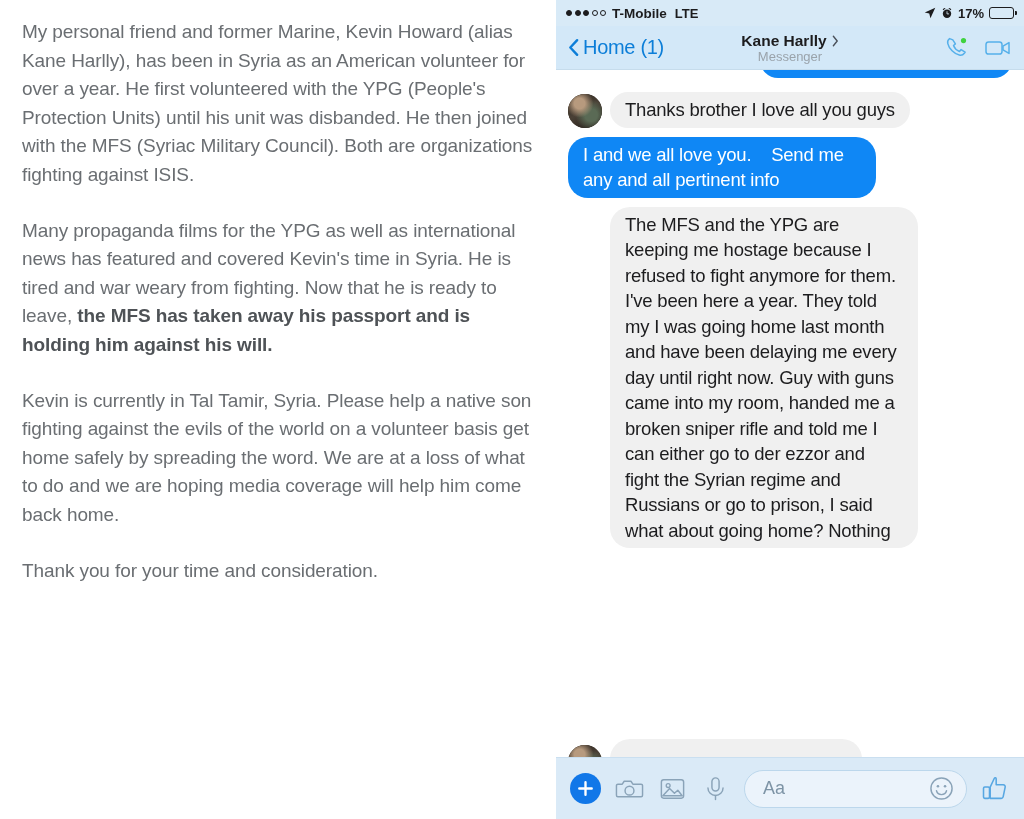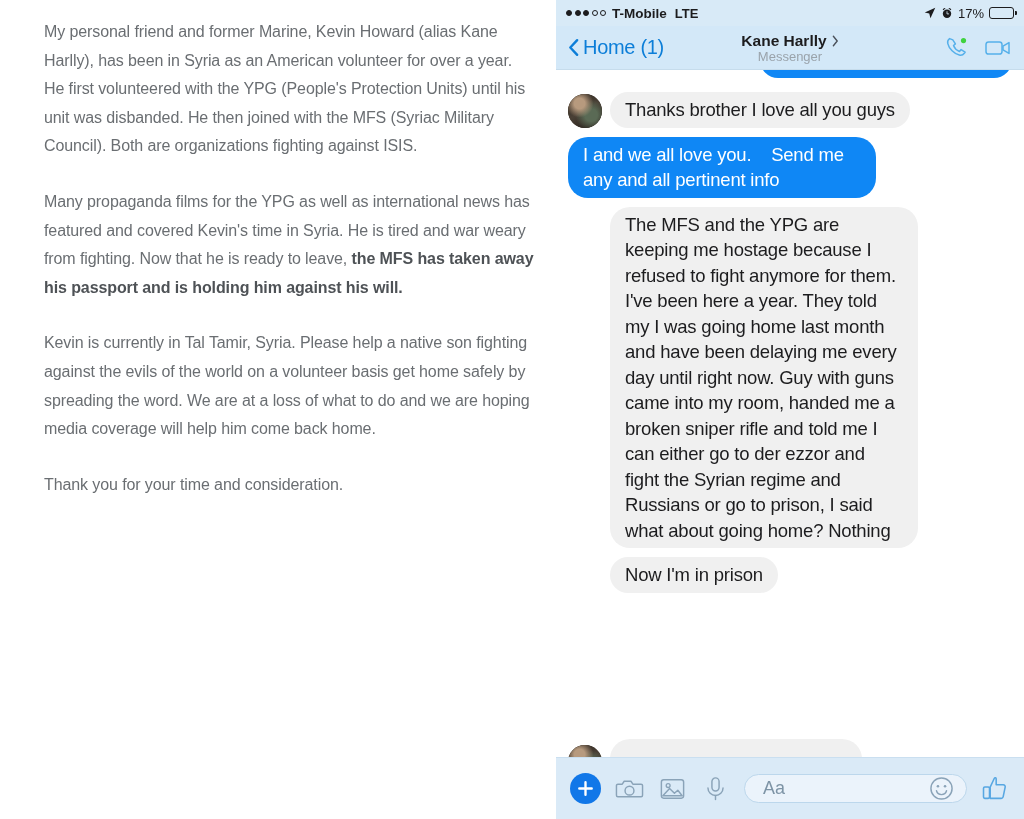--- a/index.html
+++ b/index.html
@@ -36,26 +36,25 @@
     line-height: 1.06;
     letter-spacing: -0.5px;
     color: #e8394a;
     margin: 12px 0 18px 0;
     white-space: nowrap;
   }
 
   .letter-body { color: #666a6e; }
 
   .letter-para {
-    font-size: 16px;
+    font-size: 19px;
     line-height: 28.6px;
     color: #6a6e72;
     margin-bottom: 27px;
     letter-spacing: -0.1px;
-    margin-left: 22px;
   }
   .letter-para:last-child { margin-bottom: 0; }
 
   .letter-para b {
     font-weight: bold;
     color: #4e5256;
   }
 
   
   .phone-panel {
@@ -89,21 +88,21 @@
 
   .signal-dots { display: flex; align-items: center; gap: 2.5px; }
   .dot { width: 6px; height: 6px; border-radius: 50%; border: 1px solid #1c1c1e; }
   .dot.on { background: #1c1c1e; }
 
   .carrier { font-size: 13.5px; font-weight: bold; }
   .lte { font-size: 13px; font-weight: bold; margin-left: 2px; }
 
   .loc-arrow { width: 12px; height: 12px; display: block; }
   .alarm-icon { width: 12px; height: 12px; display: block; }
-  .battery-pct { font-size: 13px; font-weight: normal; }
+  .battery-pct { font-size: 13px; font-weight: bold; }
   .battery {
     width: 25px; height: 12px; border: 1.4px solid #1c1c1e;
     border-radius: 3px; position: relative; padding: 1.4px;
   }
   .battery::after {
     content: ""; position: absolute; right: -4px; top: 3.4px;
     width: 2.4px; height: 4px; background: #1c1c1e; border-radius: 0 1px 1px 0;
   }
   .battery-fill { height: 100%; width: 17%; background: #f03b32; border-radius: 1px; }
 
@@ -211,21 +210,21 @@
   .plus-btn {
     width: 31px; height: 31px; border-radius: 50%;
     background: #1177e8; flex: 0 0 31px;
     display: flex; align-items: center; justify-content: center;
   }
   .plus-btn svg { width: 17px; height: 17px; display: block; }
   .tool-icon { width: 29px; height: 29px; display: block; flex: 0 0 auto; }
 
   .text-field {
     flex: 1 1 auto;
-    height: 29px;
+    height: 38px;
     border: 1.4px solid #bcd7ec;
     border-radius: 19px;
     background: rgba(255,255,255,0.45);
     display: flex;
     align-items: center;
     padding: 0 12px 0 18px;
     min-width: 0;
   }
   .aa-text { font-size: 18px; color: #7e94a6; flex: 1 1 auto; }
   .smiley { width: 25px; height: 25px; display: block; flex: 0 0 25px; }
@@ -335,24 +334,20 @@
 
       <div class="row out">
         <div class="bubble blue">I and we all love you.    Send me any and all pertinent info</div>
       </div>
 
       <div class="row in">
         <div class="avatar-spacer"></div>
         <div class="bubble gray">The MFS and the YPG are keeping me hostage because I refused to fight anymore for them. I've been here a year. They told my I was going home last month and have been delaying me every day until right now. Guy with guns came into my room, handed me a broken sniper rifle and told me I can either go to der ezzor and fight the Syrian regime and Russians or go to prison, I said what about going home? Nothing</div>
       </div>
 
-      <div class="row in">
-        <div class="avatar-spacer"></div>
-        <div class="bubble gray">Now I'm in prison</div>
-      </div>
 
       <div class="cut-bottom-row">
         <div class="avatar"></div>
         <div class="cut-bottom"></div>
       </div>
     </div>
 
     <div class="composer">
       <div class="plus-btn">
         <svg viewBox="0 0 18 18">

